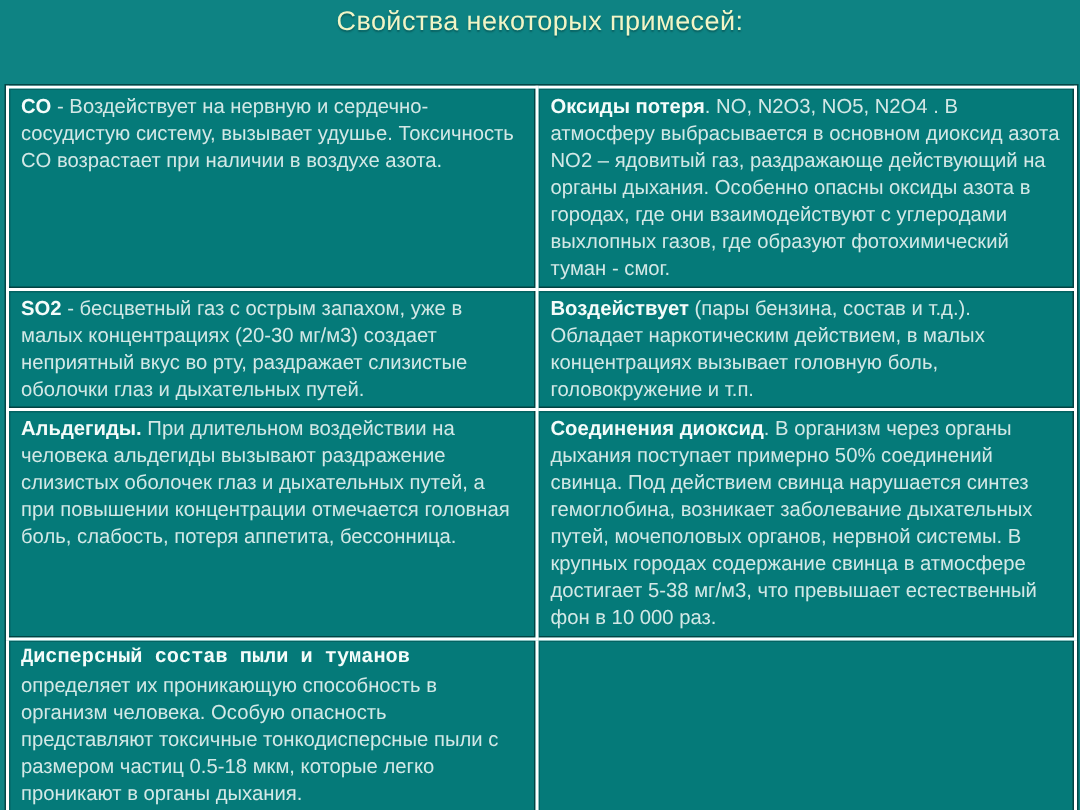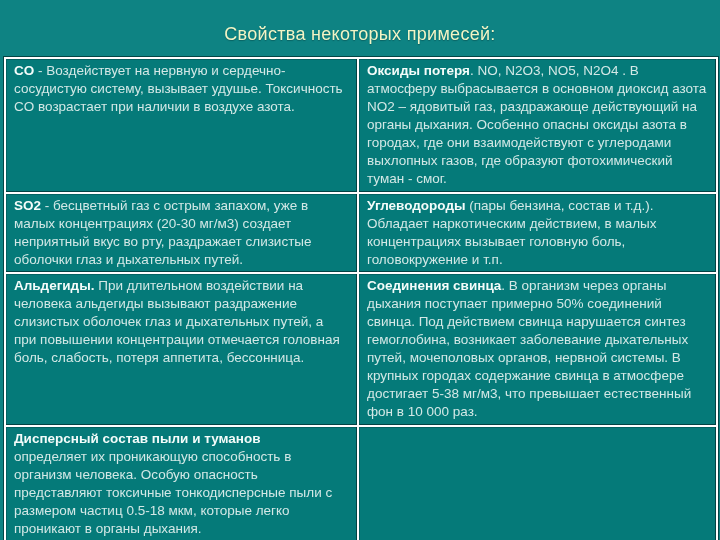--- a/index.html
+++ b/index.html
@@ -14,21 +14,21 @@
   *{box-sizing:border-box;}
   html,body{margin:0;padding:0;}
   body{
     width:720px;height:540px;
     background:var(--page-bg);
     font-family:"Liberation Sans", sans-serif;
     overflow:hidden;
   }
   .slide{position:relative;width:720px;height:540px;}
   .slide-title{
-    position:absolute;left:0;top:24px;width:720px;
+    position:absolute;left:0;top:4px;width:720px;
     text-align:center;
     font-size:18px;
     color:var(--title-col);
     text-shadow:0 1px 1px rgba(0,40,40,.35);
     letter-spacing:.3px;
   }
   table.props{
     position:absolute;left:4px;top:57px;
     width:712px;height:476px;
     border-collapse:collapse;table-layout:fixed;
@@ -43,21 +43,21 @@
     line-height:1.33;
     color:var(--body-col);
     box-shadow: inset -1px -1px 0 var(--shadow-col), inset 1px 1px 0 rgba(2,48,48,.3);
     overflow:hidden;
   }
   tr.r1{height:118px;}
   tr.r2{height:80px;}
   tr.r3{height:118px;}
   tr.r4{height:120px;}
   .term{font-weight:bold;color:var(--bold-col);}
-  .term.block{display:block;}
+  .term.block{display:block;font-family:Liberation Mono, monospace;}
 </style>
 </head>
 <body>
 
 <div class="slide">
   <div class="slide-title">Свойства некоторых примесей:</div>
 
   <table class="props">
     <colgroup>
       <col style="width:353px">
@@ -70,29 +70,29 @@
       </td>
       <td>
         <span class="term">Оксиды потеря</span><span>. NO, N2O3, NO5, N2O4 . В атмосферу выбрасывается в основном диоксид азота NO2 – ядовитый газ, раздражающе действующий на органы дыхания. Особенно опасны оксиды азота в городах, где они взаимодействуют с углеродами выхлопных газов, где образуют фотохимический туман - смог.</span>
       </td>
     </tr>
     <tr class="r2">
       <td>
         <span class="term">SO2</span><span> - бесцветный газ с острым запахом, уже в малых концентрациях (20-30 мг/м3) создает неприятный вкус во рту, раздражает слизистые оболочки глаз и дыхательных путей.</span>
       </td>
       <td>
-        <span class="term">Углеводороды</span><span> (пары бензина, состав и т.д.). Обладает наркотическим действием, в малых концентрациях вызывает головную боль, головокружение и т.п.</span>
+        <span class="term">Воздействует</span><span> (пары бензина, состав и т.д.). Обладает наркотическим действием, в малых концентрациях вызывает головную боль, головокружение и т.п.</span>
       </td>
     </tr>
     <tr class="r3">
       <td>
         <span class="term">Альдегиды.</span><span> При длительном воздействии на человека альдегиды вызывают раздражение слизистых оболочек глаз и дыхательных путей, а при повышении концентрации отмечается головная боль, слабость, потеря аппетита, бессонница.</span>
       </td>
       <td>
-        <span class="term">Соединения свинца</span><span>. В организм через органы дыхания поступает примерно 50% соединений свинца. Под действием свинца нарушается синтез гемоглобина, возникает заболевание дыхательных путей, мочеполовых органов, нервной системы. В крупных городах содержание свинца в атмосфере достигает 5-38 мг/м3, что превышает естественный фон в 10 000 раз.</span>
+        <span class="term">Соединения диоксид</span><span>. В организм через органы дыхания поступает примерно 50% соединений свинца. Под действием свинца нарушается синтез гемоглобина, возникает заболевание дыхательных путей, мочеполовых органов, нервной системы. В крупных городах содержание свинца в атмосфере достигает 5-38 мг/м3, что превышает естественный фон в 10 000 раз.</span>
       </td>
     </tr>
     <tr class="r4">
       <td>
         <span class="term block">Дисперсный состав пыли и туманов</span><span>определяет их проникающую способность в организм человека. Особую опасность представляют токсичные тонкодисперсные пыли с размером частиц 0.5-18 мкм, которые легко проникают в органы дыхания.</span>
       </td>
       <td>
         <span class="term"></span><span></span>
       </td>
     </tr>

